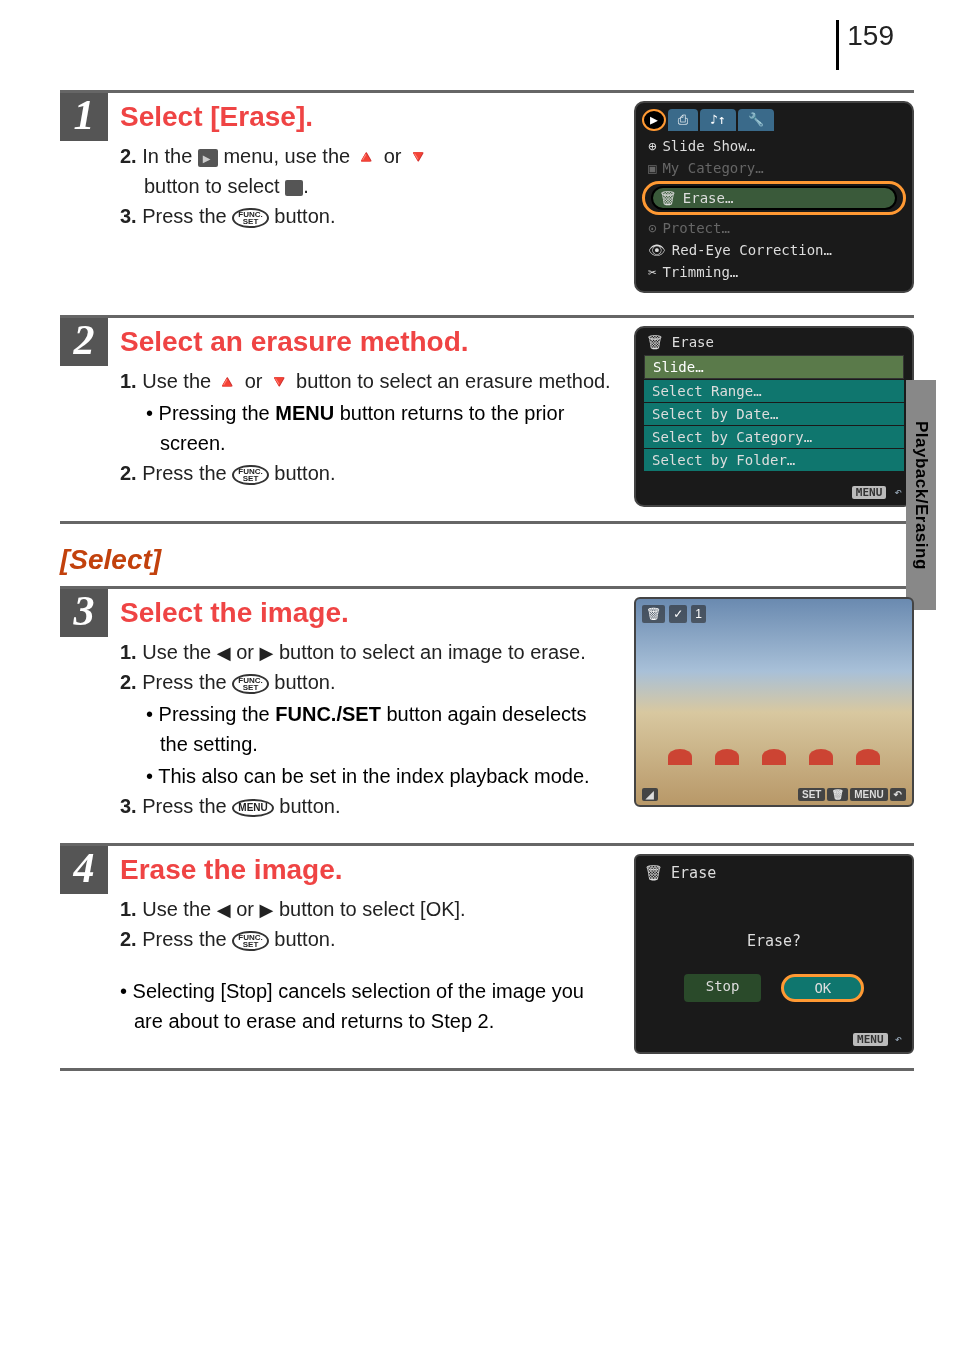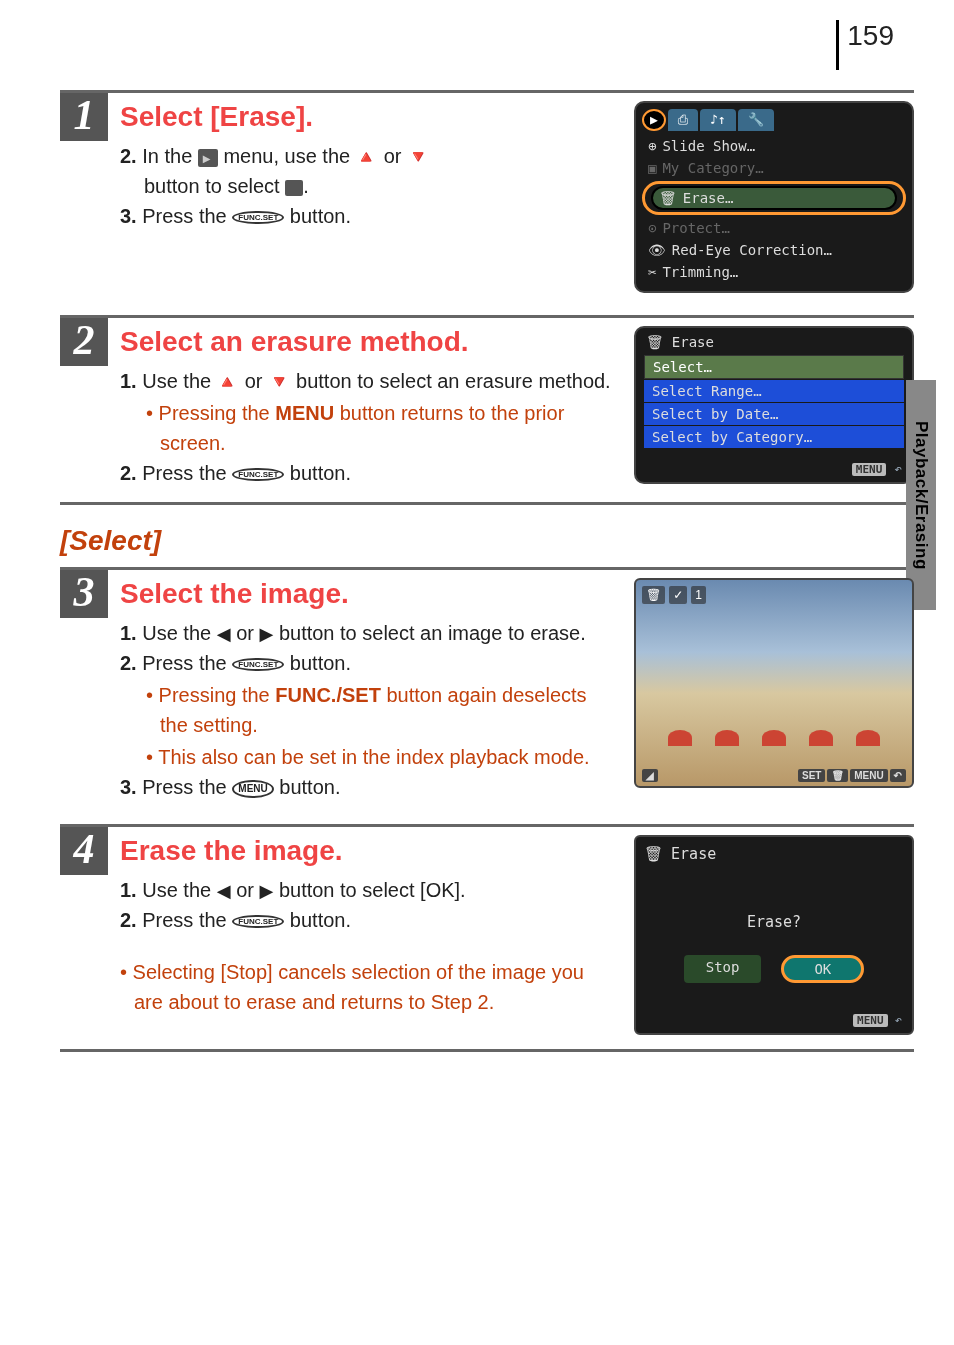--- a/index.html
+++ b/index.html
@@ -76,21 +76,21 @@
     .step-list .num {
       font-weight: bold;
     }
     .step-list .sub {
       padding-left: 24px;
     }
     .sub-bullet {
       padding-left: 40px;
       text-indent: -14px;
       font-size: 20px;
-      color: #c2410c;
+      color: #000000;
       line-height: 1.5;
       margin-top: 2px;
     }
     .step-image {
       width: 280px;
       flex-shrink: 0;
     }
     .button-outline {
       display: inline-block;
       border: 2px solid #333;
@@ -98,21 +98,21 @@
       padding: 2px 4px;
       font-size: 10px;
       font-weight: bold;
       vertical-align: middle;
       line-height: 1;
       min-width: 24px;
       text-align: center;
     }
     .button-func {
       display: inline-flex;
-      flex-direction: row;
+      flex-direction: column;
       border: 2px solid #333;
       border-radius: 50%;
       padding: 1px 4px;
       font-size: 8px;
       font-weight: bold;
       vertical-align: middle;
       line-height: 0.9;
       text-align: center;
     }
     .menu-ref {
@@ -174,21 +174,21 @@
     .erase-screen-header {
       padding: 6px 10px 4px 10px;
       display: flex;
       align-items: center;
       gap: 8px;
     }
     .erase-list {
       padding: 0 8px 6px 8px;
     }
     .erase-item {
-      background: #1d4ed8;
+      background: #0f766e;
       margin: 1px 0;
       padding: 3px 8px;
       color: #ddd;
     }
     .erase-item.selected {
       background: #5a7a4a;
       color: #fff;
       border: 1px solid #333;
     }
     .menu-footer {
@@ -456,24 +456,25 @@
             </span><span> button.</span>
         </div>
       </div>
       <div class="step-image">
         <div class="screen-mockup">
           <div class="erase-screen-header">
             <span>🗑</span>
             <span>Erase</span>
           </div>
           <div class="erase-list">
-            <div class="erase-item selected">Select…</div>
+            <div class="erase-item selected">Slide…</div>
             <div class="erase-item">Select Range…</div>
             <div class="erase-item">Select by Date…</div>
             <div class="erase-item">Select by Category…</div>
+            <div class="erase-item">Select by Folder…</div>
           </div>
           <div class="menu-footer">
             <span class="menu-badge">MENU</span> <span>↶</span>
           </div>
         </div>
       </div>
     </div>
   </div>
 
   <div class="section-header">[Select]</div>

